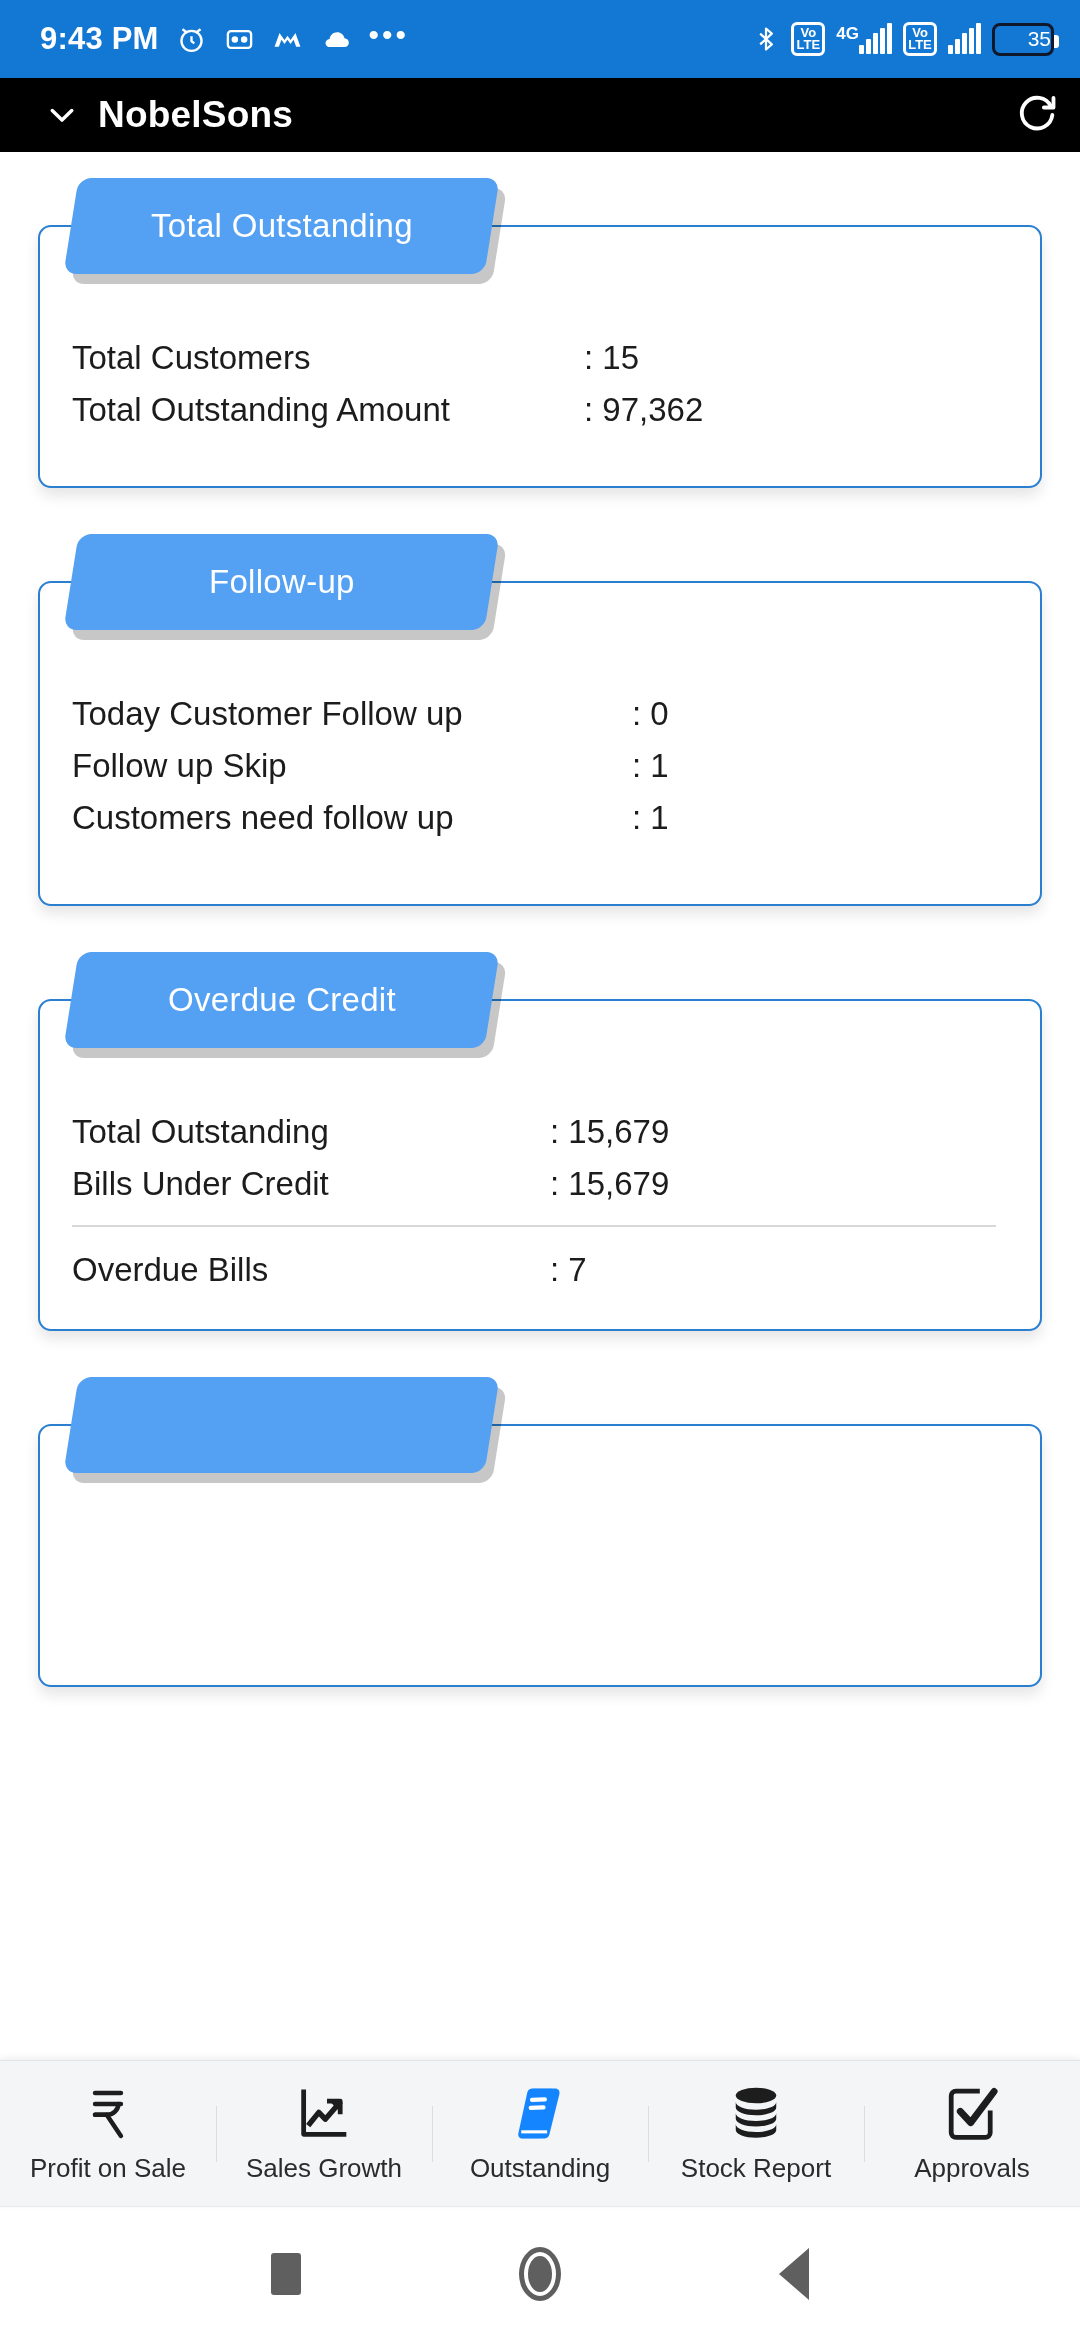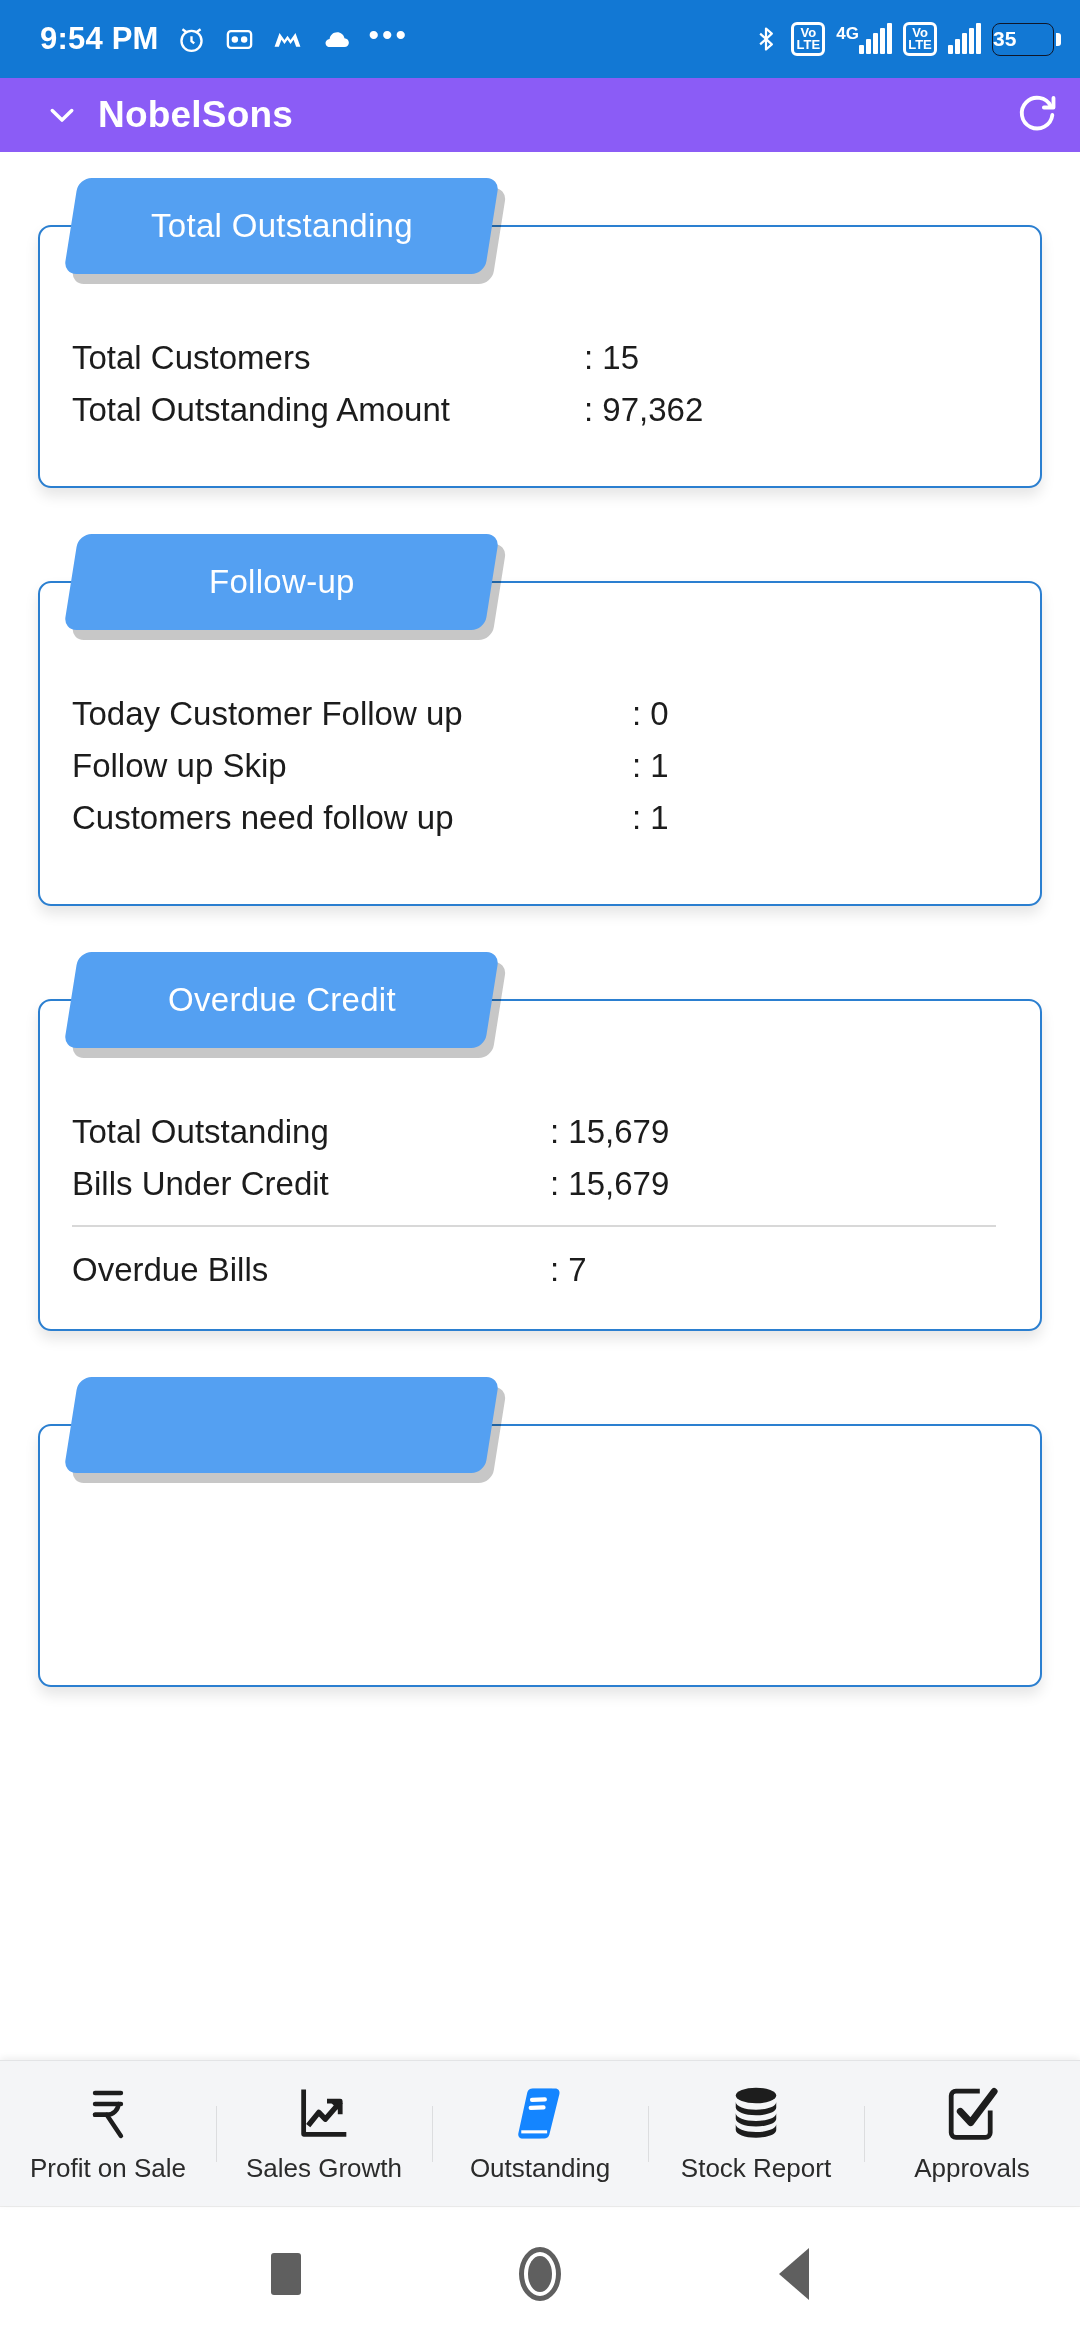--- a/index.html
+++ b/index.html
@@ -29,32 +29,32 @@
     display:flex;flex-direction:column;align-items:center;justify-content:center;
     font-size:13px;font-weight:bold;line-height:12px;
   }
   .sig{ display:flex; align-items:flex-end; gap:2px; height:30px; }
   .sig i{ width:5px; background:#fff; display:block; border-radius:1px; }
   .sig i:nth-child(1){height:9px} .sig i:nth-child(2){height:15px}
   .sig i:nth-child(3){height:21px} .sig i:nth-child(4){height:26px}
   .sig i:nth-child(5){height:31px}
   .g4{ font-size:17px; font-weight:bold; align-self:flex-start; margin-right:-2px;}
   .batt{
-    width:62px;height:33px;border:1px solid #0f172a;border-radius:8px;
-    display:flex;align-items:center;justify-content:flex-start;position:relative;
-    font-size:21px;font-weight:bold;
+    width:62px;height:33px;border:3px solid #0f172a;border-radius:8px;
+    display:flex;align-items:center;justify-content:flex-end;position:relative;
+    font-size:21px;font-weight:normal;
   }
   .batt:after{
     content:""; position:absolute; right:-8px; top:9px;
     width:5px;height:13px;background:#fff;border-radius:0 3px 3px 0;
   }
 
   
   #app-bar{
-    height:74px; background:#8b5cf6; color:#fff;
+    height:74px; background:#000000; color:#fff;
     display:flex; align-items:center; padding:0 20px 0 44px;
   }
   #app-title{ font-size:37px; font-weight:bold; margin-left:18px; letter-spacing:.2px;}
   #refresh-btn{ margin-left:auto; }
 
   
   #content{
     position:absolute; top:152px; left:0; right:0; bottom:280px;
     background:#ffffff; padding:0 38px;
   }
@@ -142,21 +142,21 @@
     width:0;height:0;
     border-top:26px solid transparent; border-bottom:26px solid transparent;
     border-right:30px solid #5f5f5f;
   }
 </style>
 </head>
 <body>
 
 <div id="status-bar">
   <div class="sb-left">
-    <span id="status-time">9:54 PM</span>
+    <span id="status-time">9:43 PM</span>
 
     <span class="sb-ic">
       <svg width="33" height="33" viewBox="0 0 24 24" fill="none" stroke="#fff" stroke-width="1.7">
         <circle cx="12" cy="13" r="7.3"></circle>
         <path d="M12 9.6v3.6l2 1.6" stroke-width="1.7"></path>
         <path d="M5.4 4.6 8.2 6.6M18.6 4.6 15.8 6.6" stroke-width="1.7"></path>
       </svg>
     </span>
 
     <span class="sb-ic">

